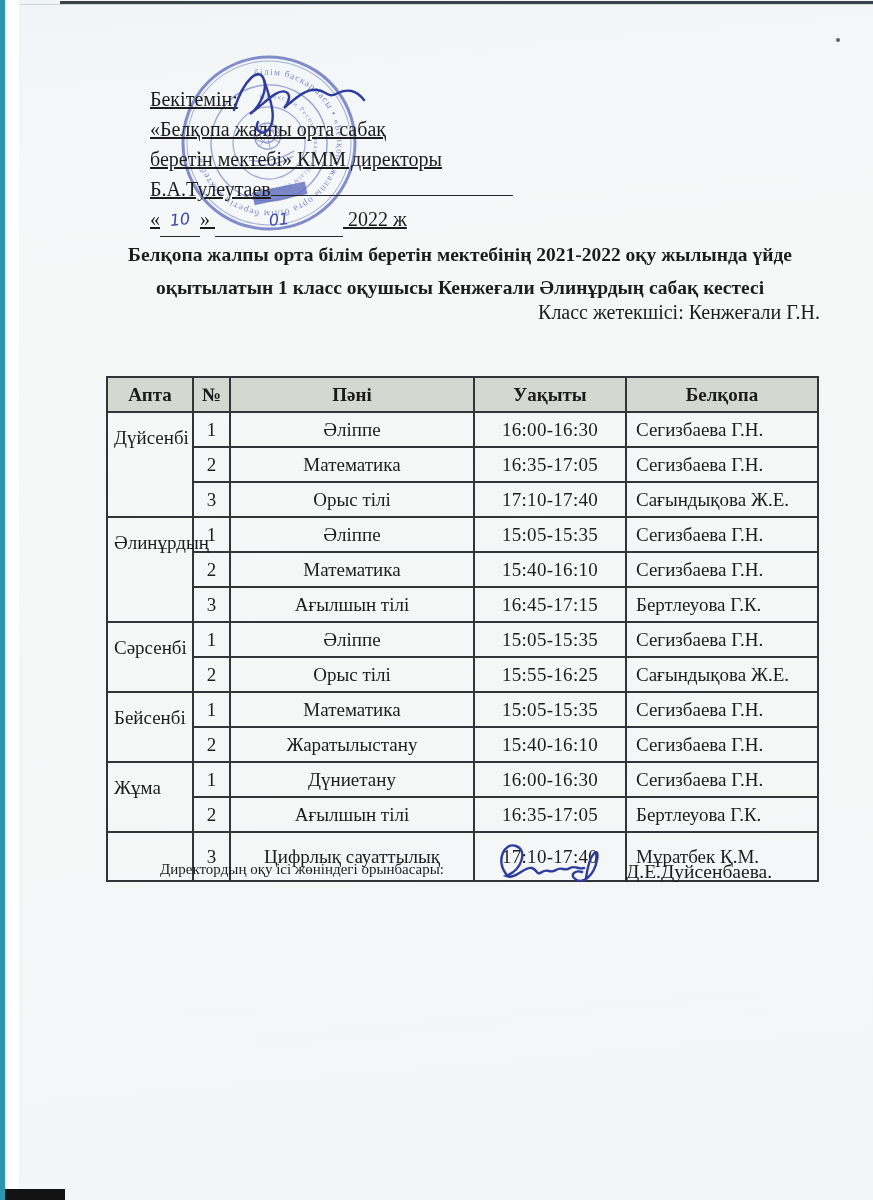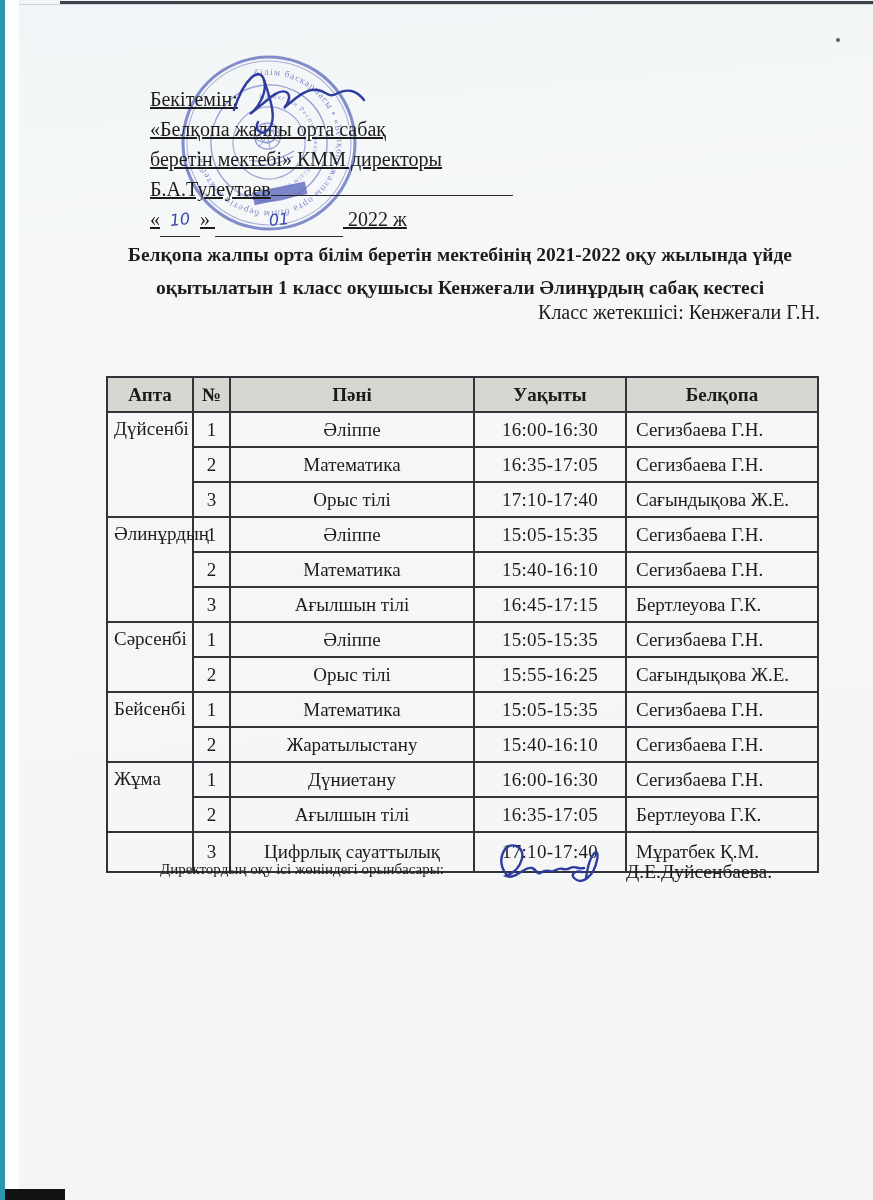--- a/index.html
+++ b/index.html
@@ -43,21 +43,21 @@
     font-size:19px;
     margin-top:32px;
   }
   .timetable col.c-day  { width:86px; }
   .timetable col.c-num  { width:37px; }
   .timetable col.c-subj { width:244px; }
   .timetable col.c-time { width:152px; }
   .timetable col.c-teach{ width:192px; }
   .timetable th, .timetable td { border:2px solid #33343a; padding:0 4px; height:33px; }
   .timetable th { background:#d5d7d1; font-weight:bold; text-align:center; font-size:19px; }
-  .timetable td.day  { vertical-align:top; padding-top:5px; padding-left:6px; text-align:left; background:transparent; }
+  .timetable td.day  { vertical-align:top; padding-top:14px; padding-left:6px; text-align:left; background:transparent; }
   .timetable td.num  { text-align:center; }
   .timetable td.subject { text-align:center;border-radius:10px; }
   .timetable td.time { text-align:center; letter-spacing:.3px; }
   .timetable td.teacher { text-align:left; padding-left:9px;border-radius:12px; }
 
   
   .footer-label { position:absolute; left:160px; top:861px; font-size:15px; z-index:2; }
   .footer-name  { position:absolute; left:626px; top:861px; font-size:19.5px; z-index:2; }
 </style>
 </head>

